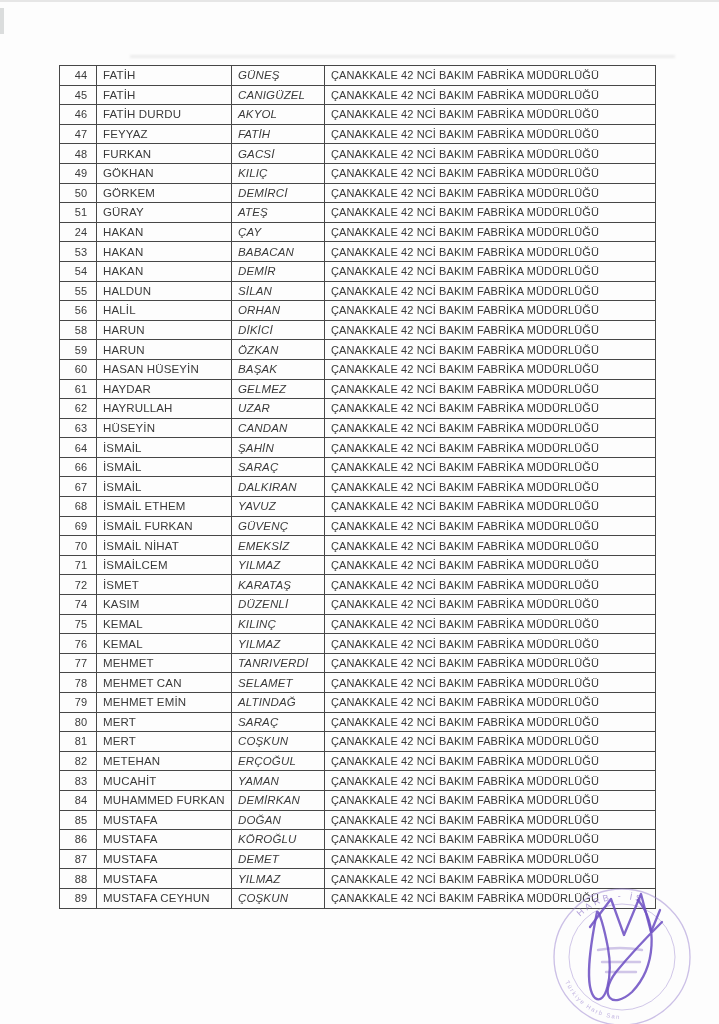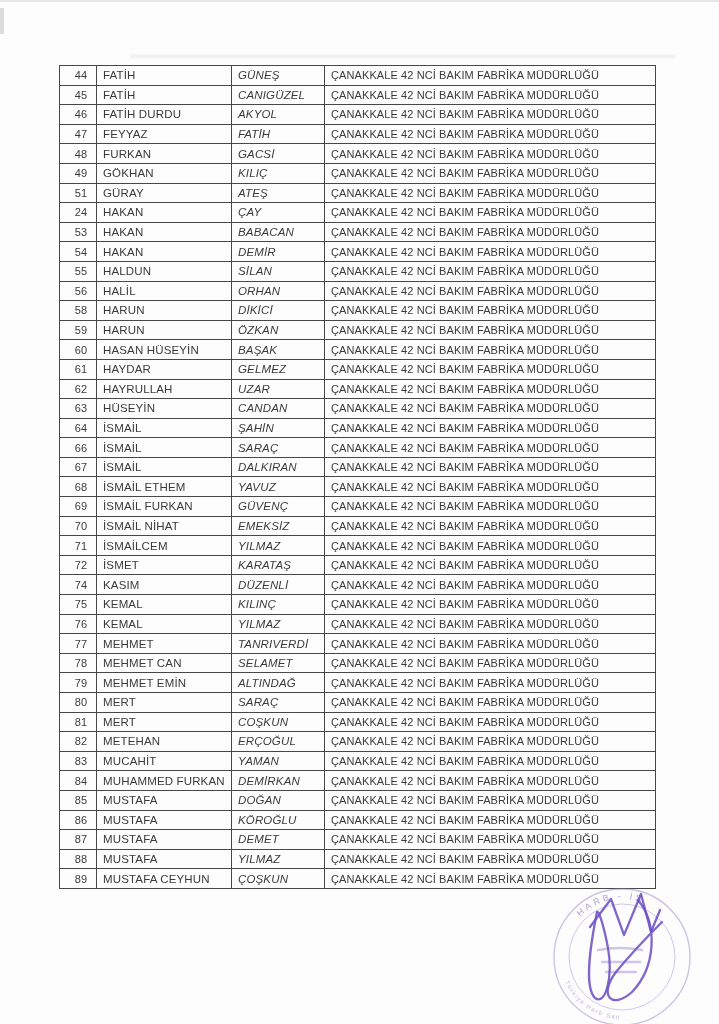--- a/index.html
+++ b/index.html
@@ -82,20 +82,26 @@
       <td class="c-last">GACSİ</td>
       <td class="c-unit">ÇANAKKALE 42 NCİ BAKIM FABRİKA MÜDÜRLÜĞÜ</td>
     </tr>
         <tr>
       <td class="c-no">49</td>
       <td class="c-first">GÖKHAN</td>
       <td class="c-last">KILIÇ</td>
       <td class="c-unit">ÇANAKKALE 42 NCİ BAKIM FABRİKA MÜDÜRLÜĞÜ</td>
     </tr>
         <tr>
+      <td class="c-no">50</td>
+      <td class="c-first">GÖRKEM</td>
+      <td class="c-last">DEMİRCİ</td>
+      <td class="c-unit">ÇANAKKALE 42 NCİ BAKIM FABRİKA MÜDÜRLÜĞÜ</td>
+    </tr>
+        <tr>
       <td class="c-no">51</td>
       <td class="c-first">GÜRAY</td>
       <td class="c-last">ATEŞ</td>
       <td class="c-unit">ÇANAKKALE 42 NCİ BAKIM FABRİKA MÜDÜRLÜĞÜ</td>
     </tr>
         <tr>
       <td class="c-no">24</td>
       <td class="c-first">HAKAN</td>
       <td class="c-last">ÇAY</td>
       <td class="c-unit">ÇANAKKALE 42 NCİ BAKIM FABRİKA MÜDÜRLÜĞÜ</td>

